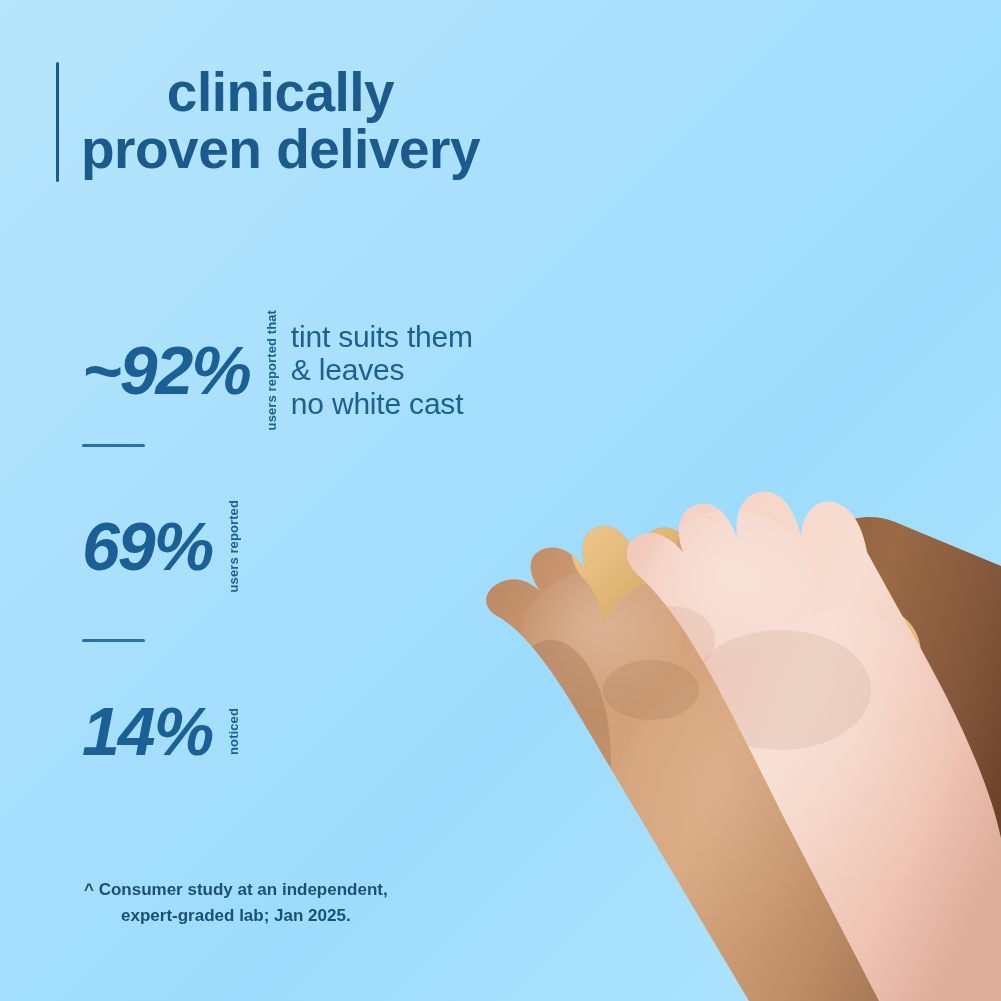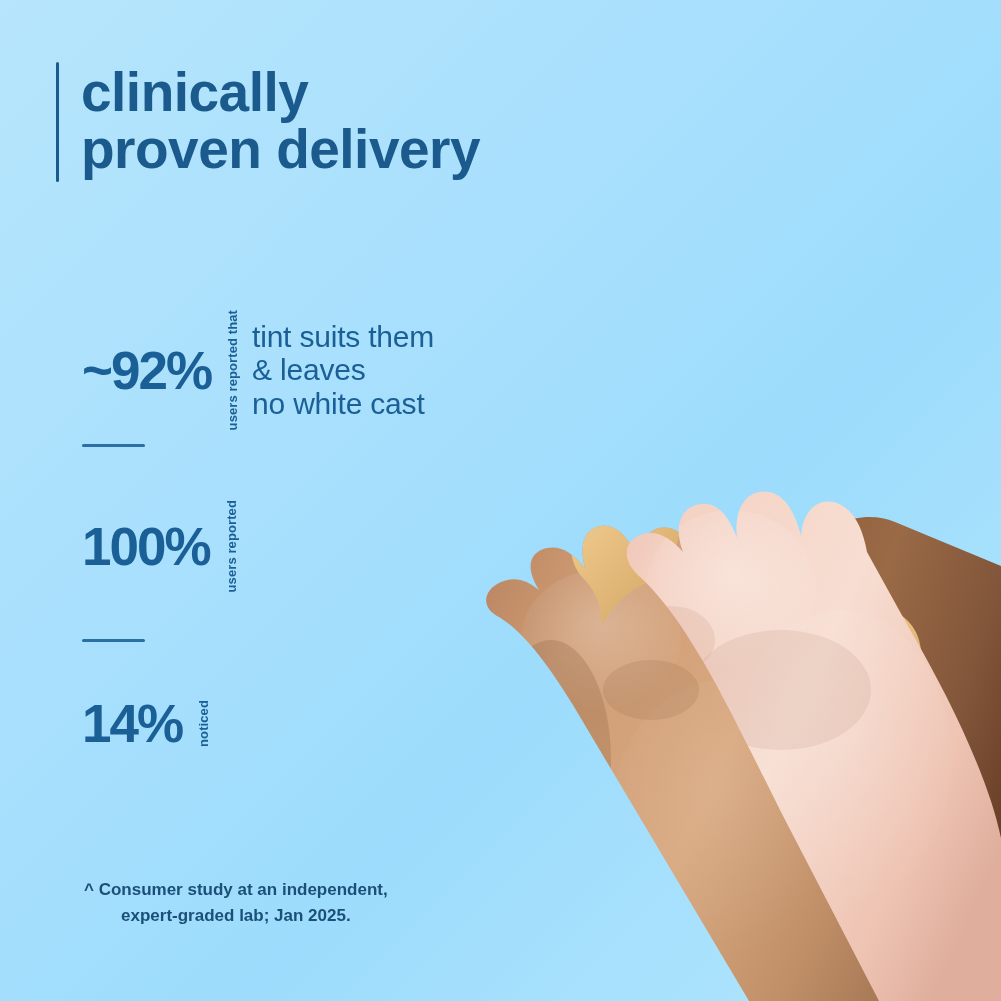--- a/index.html
+++ b/index.html
@@ -47,35 +47,37 @@
   }
   #headline-text {
     color: #1b5a8c;
     font-size: 55px;
     font-weight: 700;
     line-height: 1.04;
     letter-spacing: -0.5px;
     white-space: pre-line;
     padding-top: 2px;
     padding-bottom: 4px;
+    text-align: center;
   }
 
   
   .stat-row {
     position: absolute;
     display: flex;
     align-items: center;
   }
   .stat-number {
     color: #1a5f96;
     font-weight: 700;
-    font-size: 53px;
+    font-size: 68px;
     line-height: 1;
     letter-spacing: -2px;
     white-space: nowrap;
+    font-style: italic;
   }
   .stat-qualifier {
     color: #1a5f96;
     font-size: 13px;
     font-weight: 600;
     letter-spacing: 0.1px;
     writing-mode: vertical-rl;
     transform: rotate(180deg);
     white-space: nowrap;
     margin: 0 12px 0 14px;
@@ -251,21 +253,21 @@
     <div class="stat-number">~92%</div>
     <div class="stat-qualifier">users reported that</div>
     <div class="stat-desc">tint suits them
 &amp; leaves
 no white cast</div>
   </div>
 
   <div class="divider" style="top:444px;"></div>
 
   <div class="stat-row" style="left:82px; top:500px;">
-    <div class="stat-number">100%</div>
+    <div class="stat-number">69%</div>
     <div class="stat-qualifier">users reported</div>
   </div>
 
   <div class="divider" style="top:639px;"></div>
 
   <div class="stat-row" style="left:82px; top:697px;">
     <div class="stat-number">14%</div>
     <div class="stat-qualifier">noticed</div>
   </div>
 

